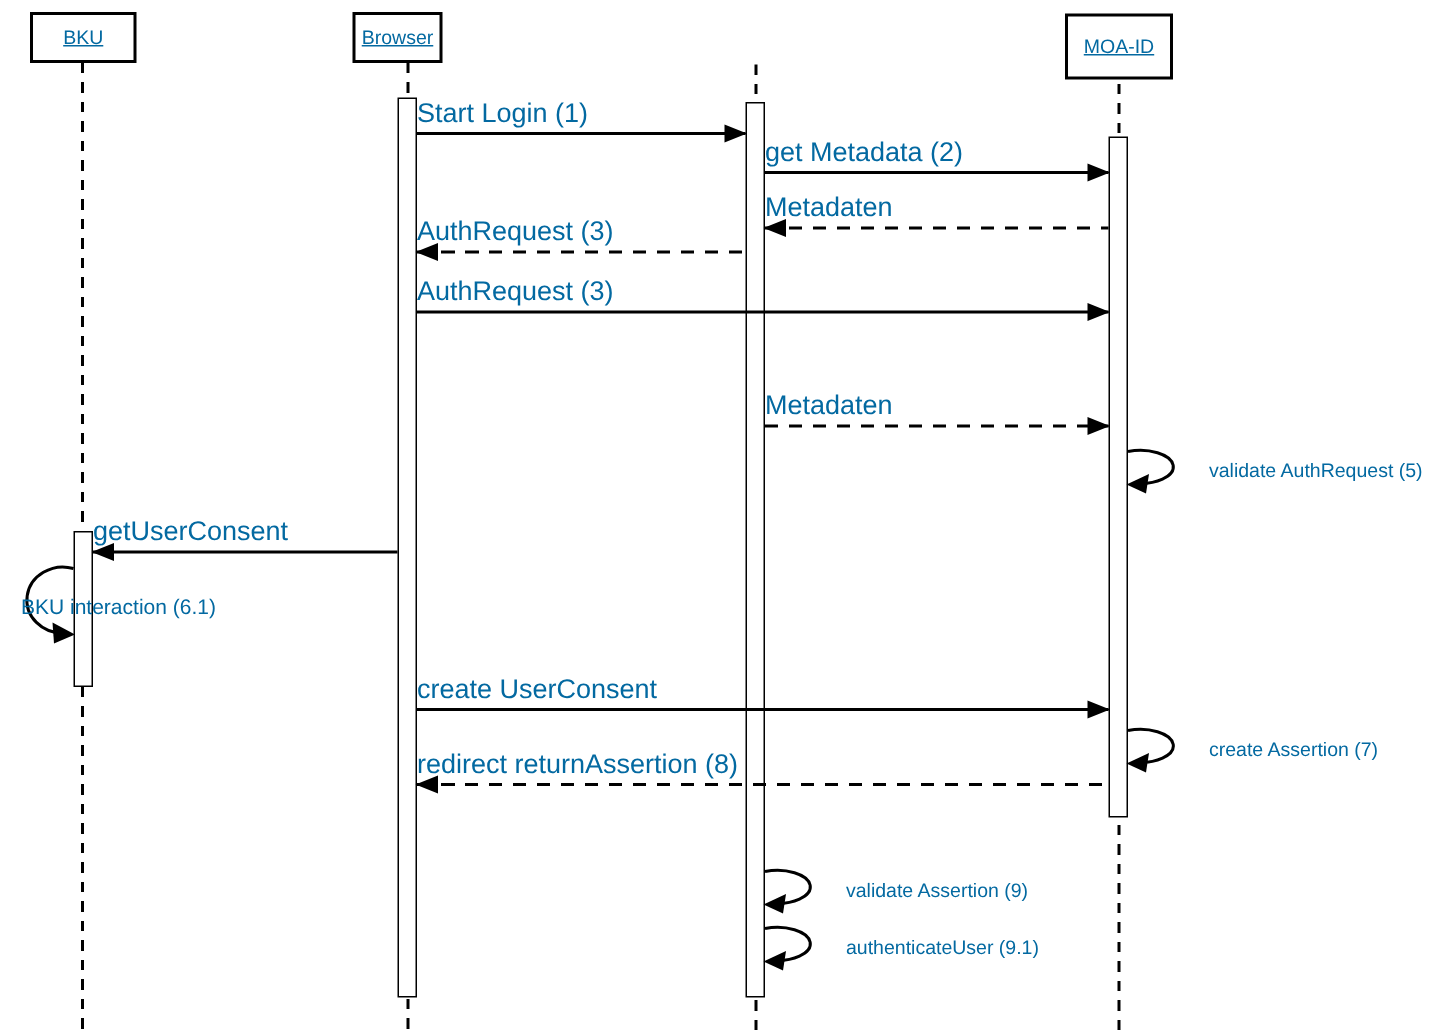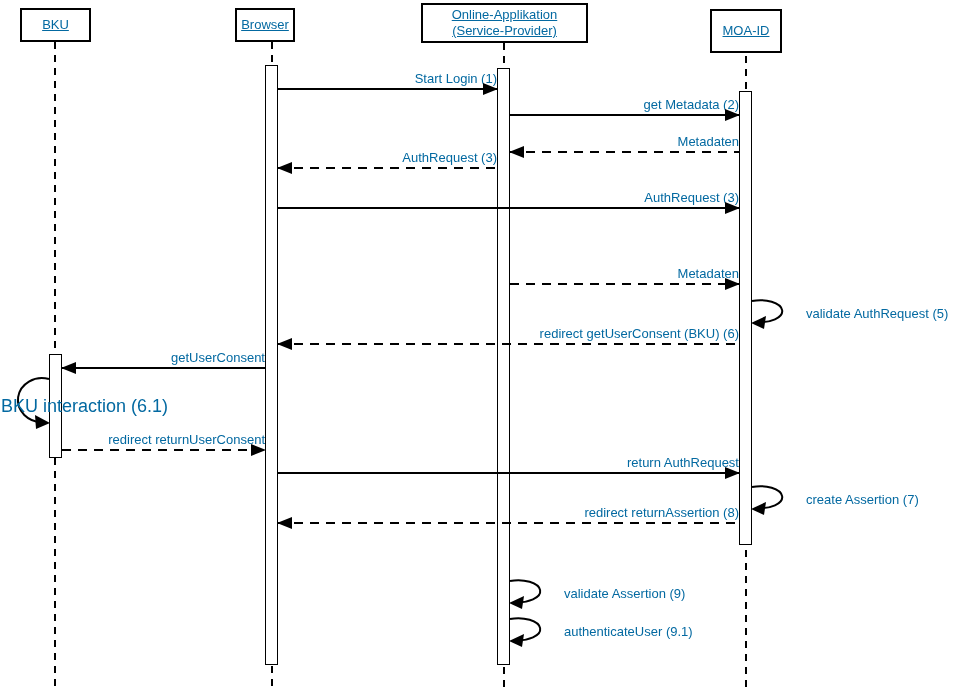--- a/index.html
+++ b/index.html
@@ -19,56 +19,53 @@
     font-size:13px;line-height:1.25;
   }
   .actor-label{text-decoration:underline;padding:0 3px;}
   
   .activation{
     position:absolute;width:13px;border:1.5px solid #000;background:#fff;box-sizing:border-box;
   }
   
   .msg{position:absolute;height:20px;}
   .msg .lbl{
-    position:absolute;left:0;right:0;bottom:4px;text-align:right;
-    font-size:13px;white-space:nowrap;
+    position:absolute;left:0;right:0;bottom:4px;text-align:left;
+    font-size:18px;white-space:nowrap;
   }
   .msg .ln{position:absolute;left:0;right:0;bottom:0;height:2px;background:#000;}
   .msg.dashed .ln{
     background:repeating-linear-gradient(90deg,#000 0 9px,transparent 9px 16px);
   }
   .head{position:absolute;bottom:-5px;width:0;height:0;
     border-top:6px solid transparent;border-bottom:6px solid transparent;}
   .head.r{right:-1px;border-left:15px solid #000;}
   .head.l{left:-1px;border-right:15px solid #000;}
   
   .selfmsg{position:absolute;display:flex;align-items:center;gap:4px;}
   .selfmsg .loop-lbl{font-size:13px;white-space:nowrap;}
   .selfmsg-abs{position:absolute;}
-  .selfmsg-abs .loop-lbl{position:absolute;left:4px;top:22px;font-size:18px;white-space:nowrap;}
+  .selfmsg-abs .loop-lbl{position:absolute;left:17px;top:22px;font-size:14px;white-space:nowrap;}
   svg{display:block;}
 </style>
 </head>
 <body>
 
 <div class="stage">
 
   <div class="lifeline" style="left:54px;top:42px;height:645px"></div>
   <div class="lifeline" style="left:271px;top:42px;height:645px"></div>
   <div class="lifeline" style="left:503px;top:43px;height:644px"></div>
   <div class="lifeline" style="left:745px;top:43px;height:644px"></div>
 
   <div class="actor" style="left:20px;top:8px;width:71px;height:34px">
     <span class="actor-label">BKU</span>
   </div>
   <div class="actor" style="left:235px;top:8px;width:60px;height:34px">
     <span class="actor-label">Browser</span>
-  </div>
-  <div class="actor" style="left:421px;top:3px;width:167px;height:40px">
-    <span class="actor-label">Online-Applikation (Service-Provider)</span>
   </div>
   <div class="actor" style="left:710px;top:9px;width:72px;height:44px">
     <span class="actor-label">MOA-ID</span>
   </div>
 
   <div class="activation" style="left:265px;top:65px;height:600px"></div>
   <div class="activation" style="left:497px;top:68px;height:597px"></div>
   <div class="activation" style="left:739px;top:91px;height:454px"></div>
   <div class="activation" style="left:49px;top:354px;height:104px"></div>
 
@@ -110,48 +107,38 @@
   </div>
 
   <div class="selfmsg" style="left:750px;top:296px">
     <svg width="52" height="34" viewBox="0 0 52 34">
       <path d="M2,5 A22,11 0 1 1 6,26" fill="none" stroke="#000" stroke-width="2"></path>
       <polygon points="1,27 16,20 14,33" fill="#000"></polygon>
     </svg>
     <span class="loop-lbl">validate AuthRequest (5)</span>
   </div>
 
-  <div class="msg dashed" style="left:278px;top:325px;width:461px">
-    <div class="lbl">redirect getUserConsent (BKU) (6)</div>
-    <div class="ln"></div>
-    <div class="head l"></div>
-  </div>
 
   <div class="msg" style="left:62px;top:349px;width:203px">
     <div class="lbl">getUserConsent</div>
     <div class="ln"></div>
     <div class="head l"></div>
   </div>
 
   <div class="selfmsg-abs" style="left:-3px;top:374px;width:160px;height:56px">
     <svg width="54" height="56" viewBox="0 0 54 56">
       <path d="M52,5 A24,22 0 1 0 46,48" fill="none" stroke="#000" stroke-width="2"></path>
       <polygon points="53,49 38,41 39,55" fill="#000"></polygon>
     </svg>
     <span class="loop-lbl">BKU interaction (6.1)</span>
   </div>
 
-  <div class="msg dashed" style="left:62px;top:431px;width:203px">
-    <div class="lbl">redirect returnUserConsent</div>
-    <div class="ln"></div>
-    <div class="head r"></div>
-  </div>
 
   <div class="msg" style="left:278px;top:454px;width:461px">
-    <div class="lbl">return AuthRequest</div>
+    <div class="lbl">create UserConsent</div>
     <div class="ln"></div>
     <div class="head r"></div>
   </div>
 
   <div class="selfmsg" style="left:750px;top:482px">
     <svg width="52" height="34" viewBox="0 0 52 34">
       <path d="M2,5 A22,11 0 1 1 6,26" fill="none" stroke="#000" stroke-width="2"></path>
       <polygon points="1,27 16,20 14,33" fill="#000"></polygon>
     </svg>
     <span class="loop-lbl">create Assertion (7)</span>

